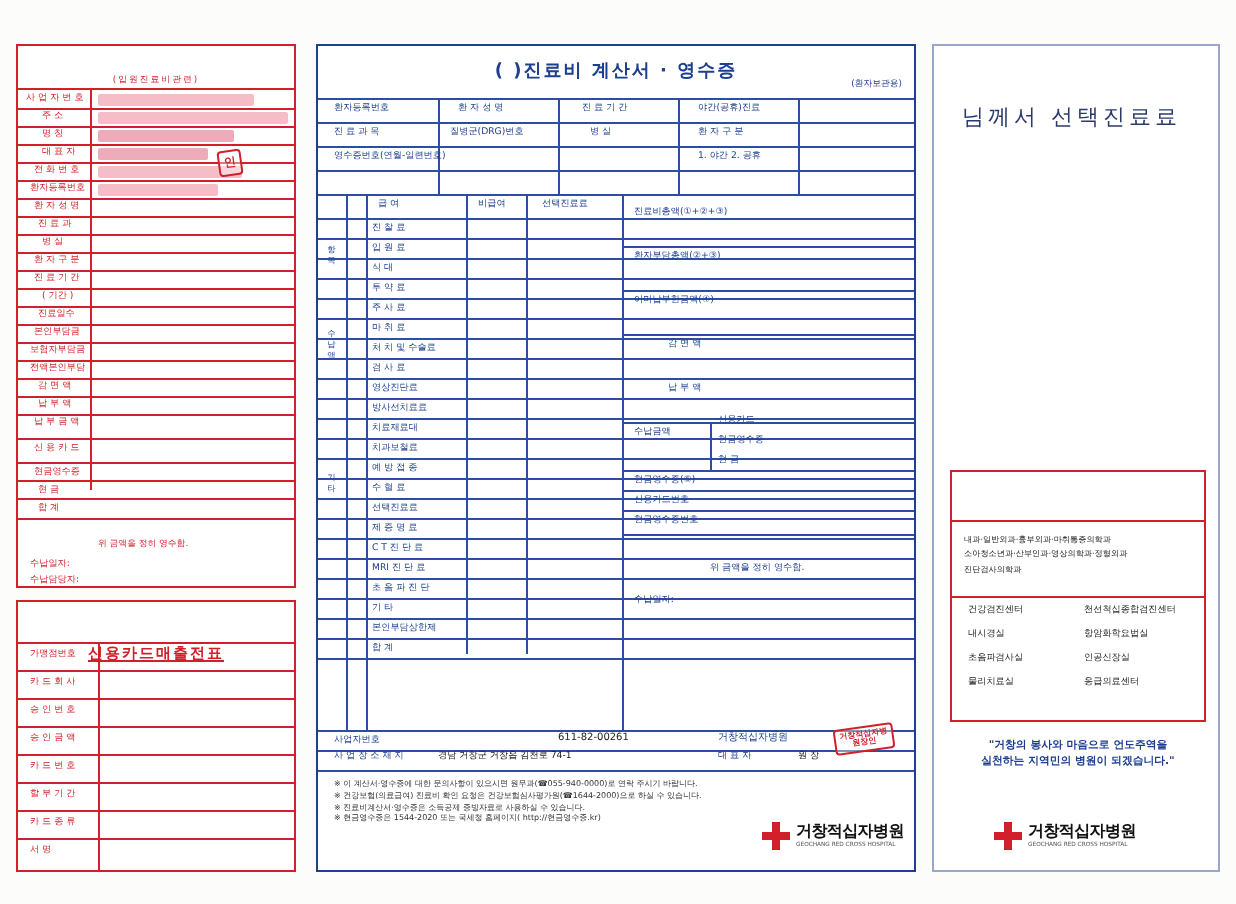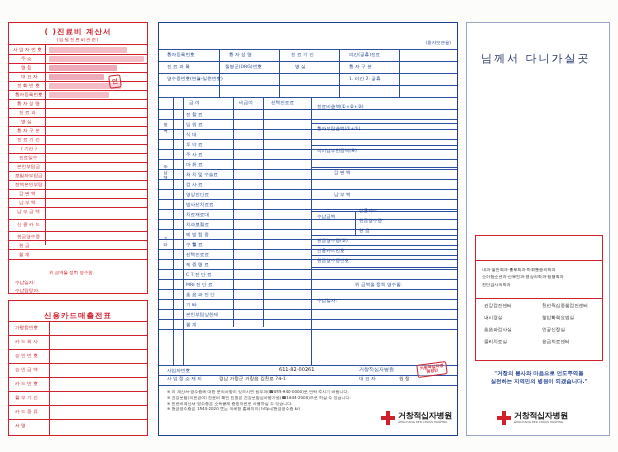--- a/index.html
+++ b/index.html
@@ -52,21 +52,20 @@
   .smallnote{position:absolute;font-size:4px;color:#333;line-height:1.45;white-space:pre-line;}
   .bignote{position:absolute;font-size:5.4px;color:#1e3f8f;font-weight:bold;line-height:1.5;text-align:center;}
   .handwrite{position:absolute;font-size:11px;color:#2b3a6b;letter-spacing:2px;}
 </style>
 </head>
 <body>
 
 <div class="sheet">
 
   <div class="box red" style="left:8px;top:22px;width:140px;height:272px;">
-    <div class="ttl red-t" style="position:absolute;left:0;top:4px;width:100%;font-size:7.5px;">(        )진료비 계산서</div>
     <div class="ttl red-t" style="position:absolute;left:0;top:14px;width:100%;font-size:4.4px;font-weight:normal;">(입원진료비관련)</div>
     <div class="hline r" style="top:21px;"></div>
     <div class="vline r" style="left:36px;top:21px;bottom:48px;"></div>
     <div class="vline r" style="left:36px;top:21px;bottom:48px;"></div>
 
     <div class="lbl" style="left:4px;top:25px;">사 업 자 번 호</div>
     <div class="lbl" style="left:12px;top:34px;">주   소</div>
     <div class="lbl" style="left:12px;top:43px;">명   칭</div>
     <div class="lbl" style="left:12px;top:52px;">대 표 자</div>
     <div class="lbl" style="left:8px;top:61px;">전 화 번 호</div>
@@ -120,21 +119,21 @@
     <div class="redact" style="left:40px;top:60px;width:72px;height:6px;"></div>
     <div class="redact" style="left:40px;top:69px;width:60px;height:6px;"></div>
     <div class="stamp" style="left:100px;top:52px;">인</div>
 
     <div class="lbl" style="left:40px;top:248px;font-size:4.4px;">위 금액을 정히 영수함.</div>
     <div class="lbl" style="left:6px;top:258px;">수납일자:</div>
     <div class="lbl" style="left:6px;top:266px;">수납담당자:</div>
   </div>
 
   <div class="box red" style="left:8px;top:300px;width:140px;height:136px;">
-    <div class="ttl red-t" style="position:absolute;left:0;top:10px;width:100%;font-size:7.5px;">신용카드매출전표</div>
+    <div class="ttl red-t" style="position:absolute;left:0;top:21px;width:100%;font-size:7.5px;text-decoration:underline;">신용카드매출전표</div>
     <div class="hline r" style="top:20px;"></div>
     <div class="vline r" style="left:40px;top:20px;bottom:0;"></div>
     <div class="hline r" style="top:34px;"></div>
     <div class="hline r" style="top:48px;"></div>
     <div class="hline r" style="top:62px;"></div>
     <div class="hline r" style="top:76px;"></div>
     <div class="hline r" style="top:90px;"></div>
     <div class="hline r" style="top:104px;"></div>
     <div class="hline r" style="top:118px;"></div>
     <div class="lbl" style="left:6px;top:25px;">가맹점번호</div>
@@ -142,20 +141,21 @@
     <div class="lbl" style="left:6px;top:53px;">승 인 번 호</div>
     <div class="lbl" style="left:6px;top:67px;">승 인 금 액</div>
     <div class="lbl" style="left:6px;top:81px;">카 드 번 호</div>
     <div class="lbl" style="left:6px;top:95px;">할 부 기 간</div>
     <div class="lbl" style="left:6px;top:109px;">카 드 종 류</div>
     <div class="lbl" style="left:6px;top:123px;">서    명</div>
   </div>
 
   <div class="box" style="left:158px;top:22px;width:300px;height:414px;">
 
+    <div class="ttl blue-t" style="position:absolute;left:0;top:6px;width:100%;font-size:9px;">(        )진료비 계산서 · 영수증</div>
     <div class="lblb" style="right:6px;top:18px;font-size:4.4px;">(환자보관용)</div>
 
     <div class="hline" style="top:26px;"></div>
 
     <div class="hline" style="top:38px;"></div>
     <div class="hline" style="top:50px;"></div>
     <div class="hline" style="top:62px;"></div>
     <div class="hline" style="top:74px;"></div>
     <div class="vline" style="left:60px;top:26px;height:48px;"></div>
     <div class="vline" style="left:120px;top:26px;height:48px;"></div>
@@ -281,21 +281,21 @@
     <div class="logo" style="left:222px;top:388px;">
       <div class="cross"></div>
       <div class="logo-txt">
         <div class="k">거창적십자병원</div>
         <div class="e">GEOCHANG RED CROSS HOSPITAL</div>
       </div>
     </div>
   </div>
 
   <div class="box" style="left:466px;top:22px;width:144px;height:414px;border-color:#9aa7c8;">
-    <div class="handwrite" style="left:14px;top:28px;">님께서 다니가실곳</div>
+    <div class="handwrite" style="left:14px;top:28px;">님께서 선택진료료</div>
 
     <div class="box red" style="left:8px;top:212px;width:128px;height:126px;">
       <div class="hline r" style="top:24px;"></div>
       <div class="lblk" style="left:6px;top:30px;white-space:pre-line;line-height:1.8;font-size:4.1px;">내과·일반외과·흉부외과·마취통증의학과
 소아청소년과·산부인과·영상의학과·정형외과
 진단검사의학과</div>
       <div class="hline r" style="top:62px;"></div>
       <div class="lblk" style="left:8px;top:68px;">건강검진센터</div>
       <div class="lblk" style="left:8px;top:80px;">내시경실</div>
       <div class="lblk" style="left:8px;top:92px;">초음파검사실</div>

